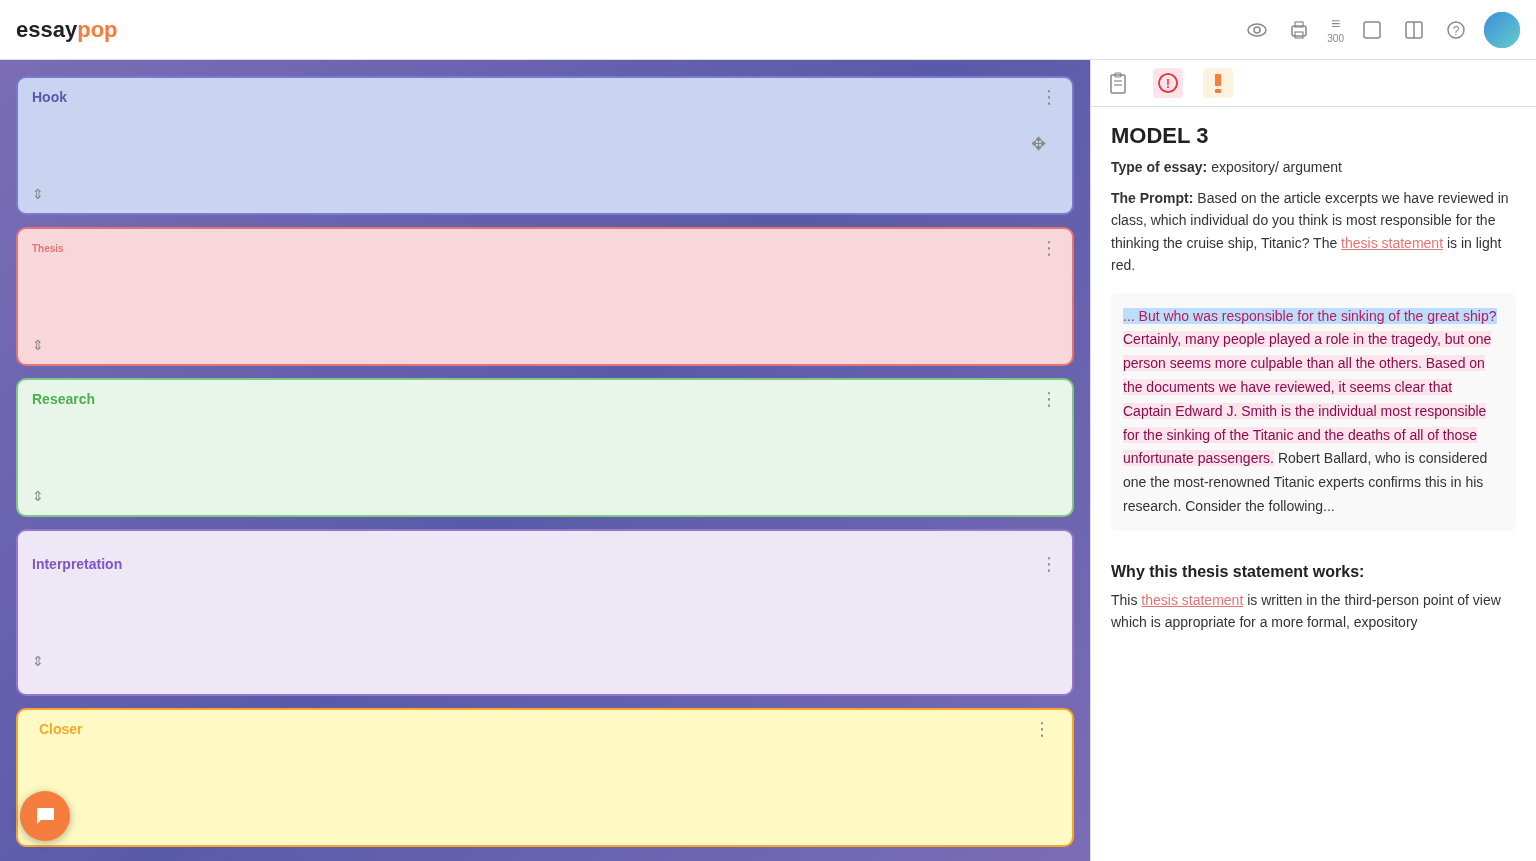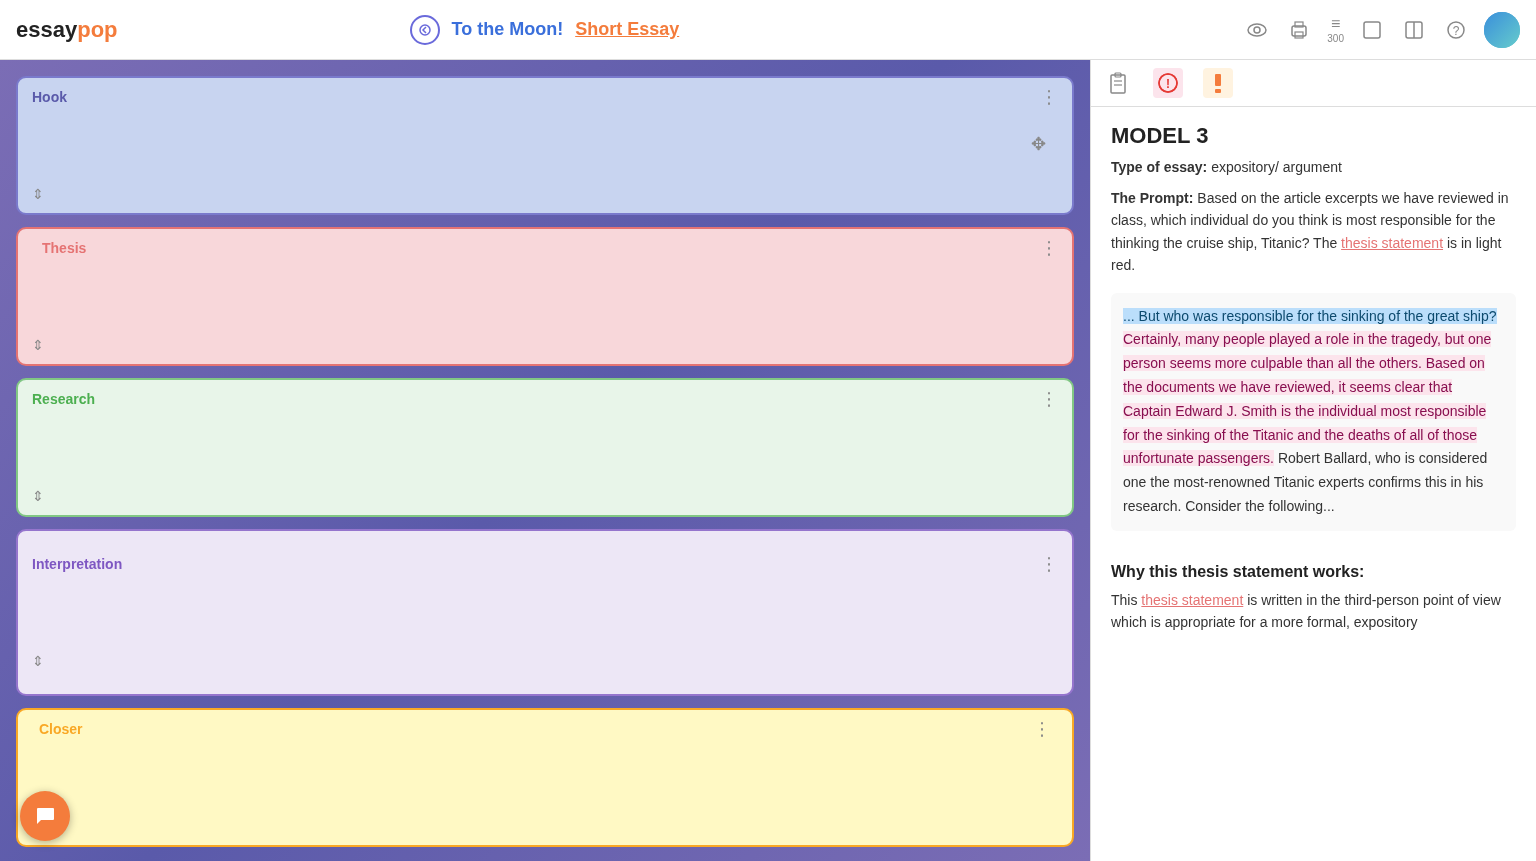--- a/index.html
+++ b/index.html
@@ -142,21 +142,21 @@
       display: inline-block;
     }
 
     
     .thesis-card {
       background: #f8d7da;
       border: 2px solid #e57373;
       border-radius: 10px;
       padding: 10px 14px;
     }
-    .thesis-label { color: #e57373; font-weight: bold; font-size: 14px; margin-left: 10px; }
+    .thesis-label { color: #e57373; font-weight: bold; font-size: 10px; }
 
     
     .research-card {
       background: #e8f5e9;
       border: 2px solid #81c784;
       border-radius: 10px;
       padding: 10px 14px;
     }
     .research-label { color: #4caf50; font-weight: bold; font-size: 14px; }
 
@@ -263,21 +263,21 @@
       font-size: 14px;
       line-height: 1.7;
       color: #333;
       margin-bottom: 16px;
       background: #f9f9f9;
       padding: 12px;
       border-radius: 6px;
     }
     .highlighted-blue {
       background: #bbdefb;
-      color: #0c4a6e;
+      color: #be185d;
     }
     .highlighted-pink {
       background: #fce4ec;
       color: #880e4f;
     }
     .why-title {
       font-size: 16px;
       font-weight: bold;
       color: #222;
       margin-bottom: 8px;
@@ -293,30 +293,20 @@
 </head>
 <body>
 
 <div class="header">
   <div>
     <span class="logo">
       <span class="logo-essay">essay</span><span class="logo-pop">pop</span>
     </span>
   </div>
 
-  <div class="header-nav">
-    <button class="nav-back-btn">
-      <svg width="12" height="12" viewBox="0 0 12 12">
-          <circle cx="6" cy="6" r="5" fill="none" stroke="#6a6adb" stroke-width="1.5"></circle>
-          <polyline points="7,3 4,6 7,9" fill="none" stroke="#6a6adb" stroke-width="1.5"></polyline>
-        </svg>
-    </button>
-    <a class="nav-title-moon" href="#">To the Moon!</a>
-    <a class="nav-title-essay" href="#">Short Essay</a>
-  </div>
 
   <div class="header-icons">
     <div class="header-icon">
       <svg width="20" height="14" viewBox="0 0 20 14">
           <ellipse cx="10" cy="7" rx="9" ry="6" fill="none" stroke="#888" stroke-width="1.5"></ellipse>
           <circle cx="10" cy="7" r="3" fill="none" stroke="#888" stroke-width="1.5"></circle>
         </svg>
     </div>
     <div class="header-icon">
       <svg width="20" height="18" viewBox="0 0 20 18">

